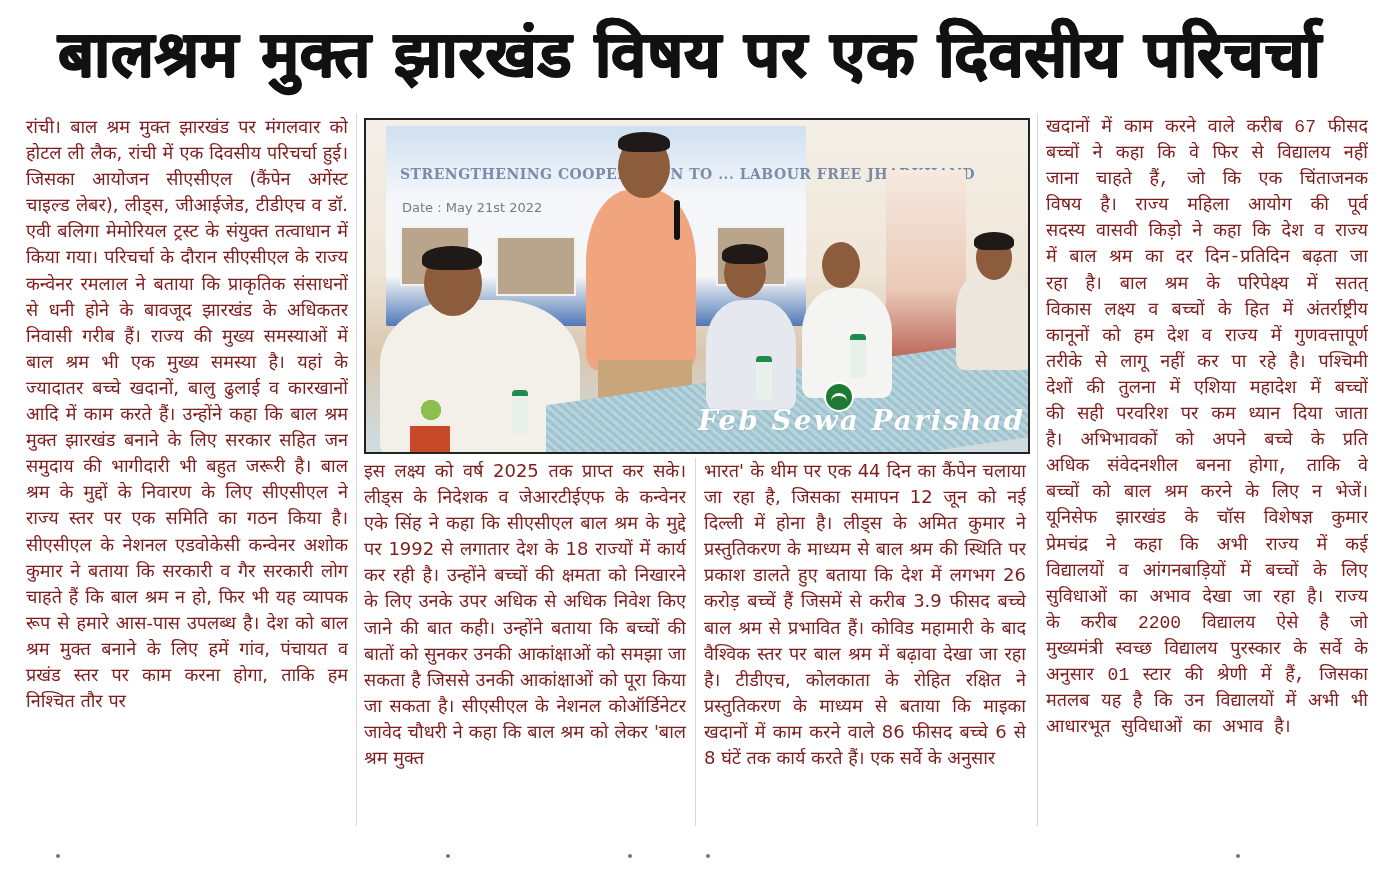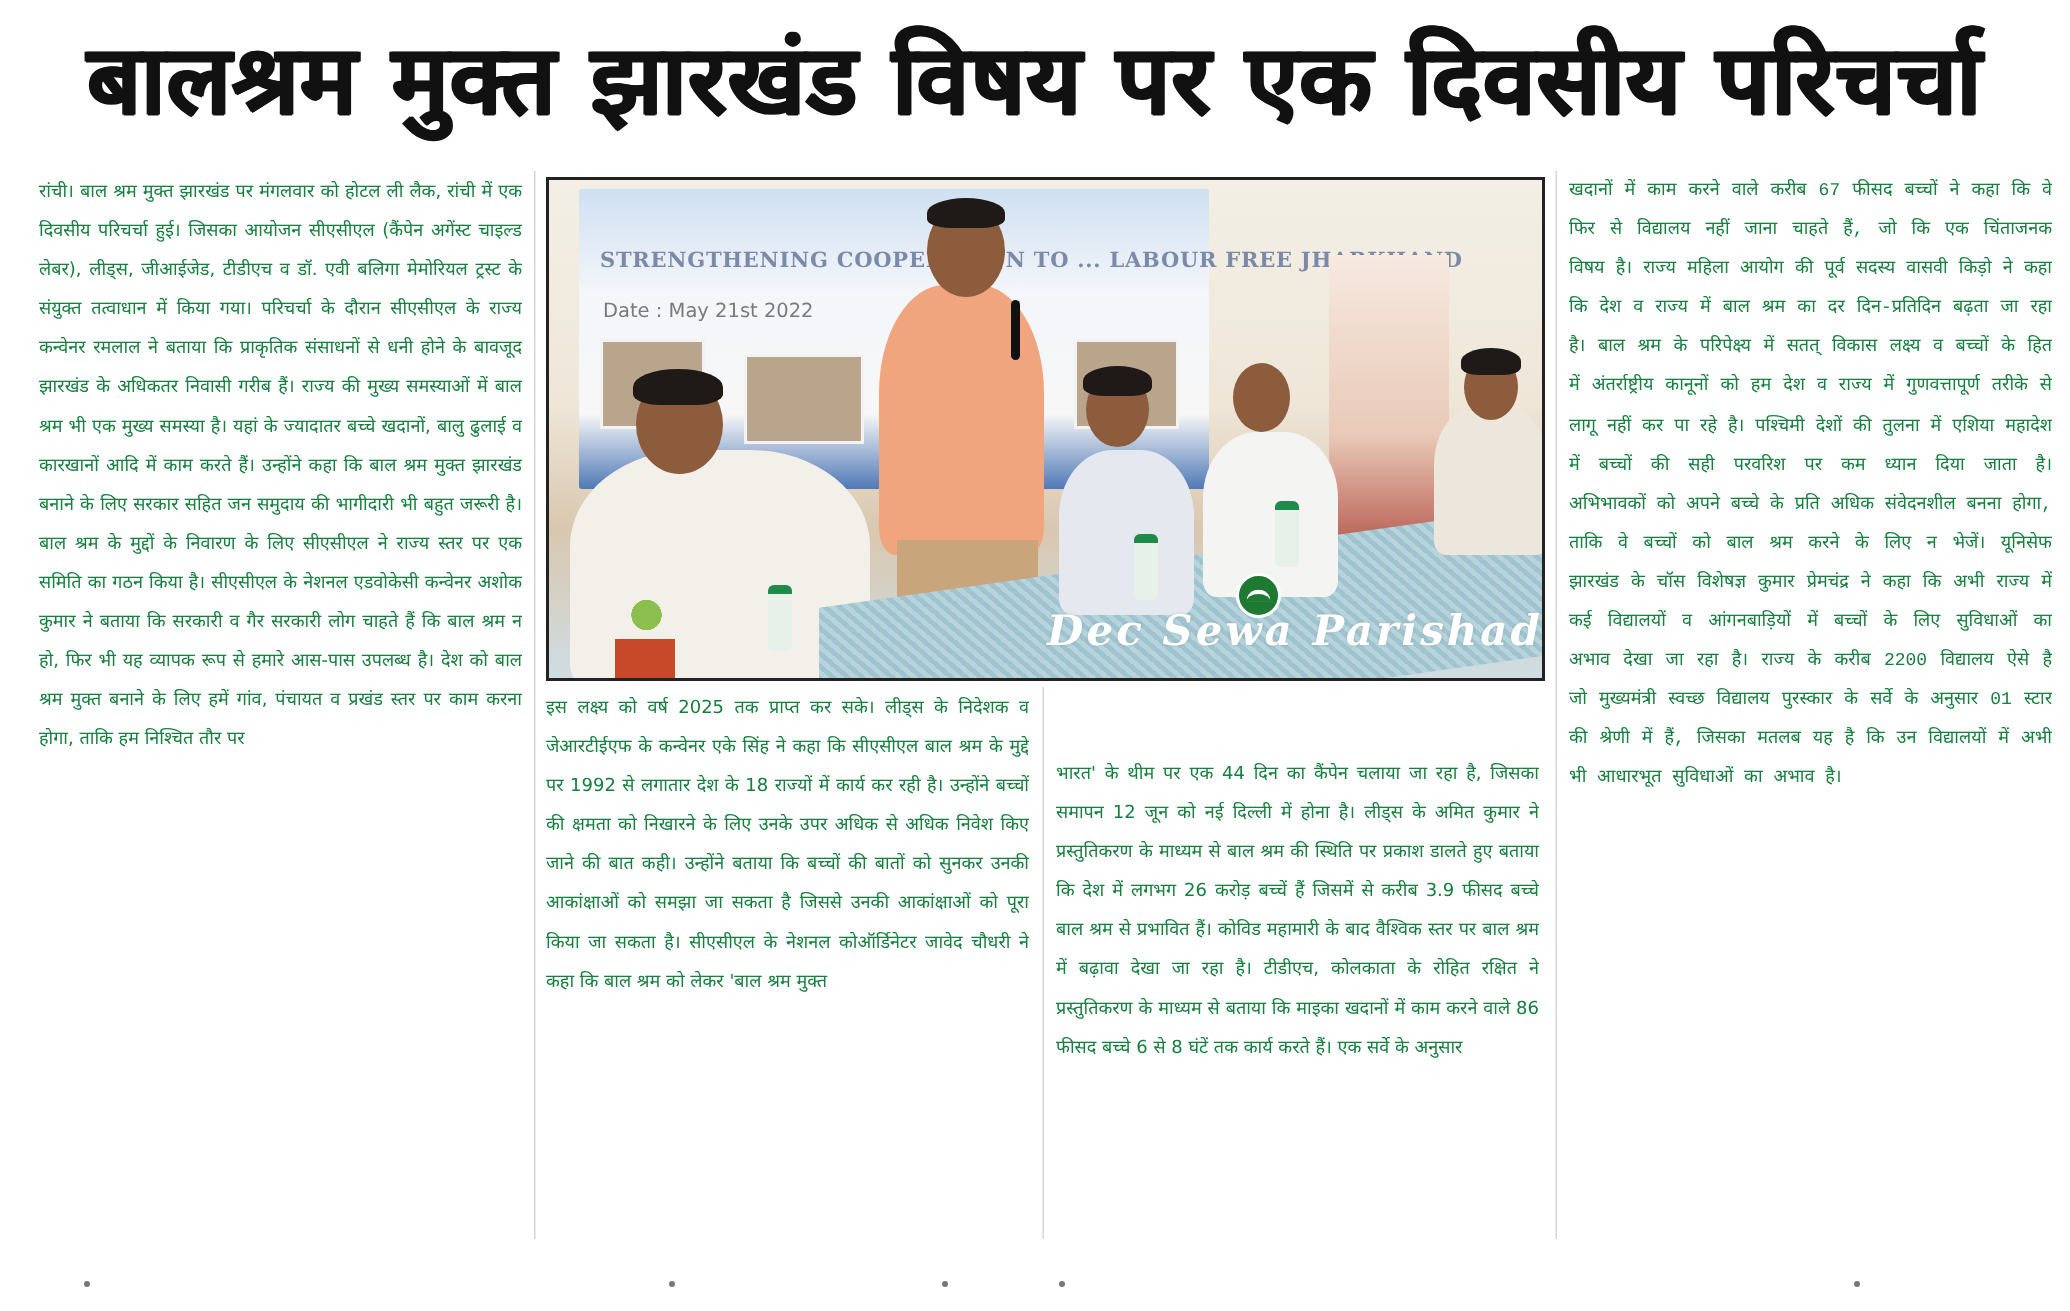--- a/index.html
+++ b/index.html
@@ -14,33 +14,33 @@
       font-size: 64px;
       line-height: 96px;
       color: #111;
       letter-spacing: 1px;
       transform: scaleX(0.98);
       text-shadow: 1px 0 0 #111, -1px 0 0 #111, 0 1px 0 #111;
     }
 
     .col {
       position: absolute;
-      font-size: 12px;
+      font-size: 18px;
       line-height: 26.1px;
-      color: #15803d;
+      color: #7f1d1d;
       text-align: justify;
       text-align-last: justify;
       overflow: hidden;
     }
     .col p { text-align: justify; }
     .col .last { text-align-last: left; }
 
     #col1 { left: 26px; top: 114px; width: 322px; height: 710px; }
     #col2 { left: 364px; top: 458px; width: 322px; height: 366px; }
-    #col3 { left: 704px; top: 458px; width: 322px; height: 366px; margin-top: 44px; }
+    #col3 { left: 704px; top: 458px; width: 322px; height: 366px; }
     #col4 { left: 1046px; top: 114px; width: 322px; height: 710px; font-family: Liberation Mono, monospace; }
 
     .rule {
       position: absolute; width: 1px; background: #d6d6d6;
     }
 
     .photo {
       position: absolute; left: 364px; top: 118px; width: 666px; height: 336px;
       border: 2px solid #222;
       overflow: hidden;
@@ -139,21 +139,21 @@
 
   <div class="bottle" style="left:146px; top:270px;"></div>
   <div class="bottle" style="left:390px; top:236px;"></div>
   <div class="bottle" style="left:484px; top:214px;"></div>
   <div class="plant"></div>
   <div class="plant-pot"></div>
 
   <div class="wm-logo">
       <span></span>
     </div>
-  <div class="watermark">Dec Sewa Parishad</div>
+  <div class="watermark">Feb Sewa Parishad</div>
 </div>
 
 <div class="col" id="col2">
   <p class="last">इस लक्ष्य को वर्ष 2025 तक प्राप्त कर सके। लीड्स के निदेशक व जेआरटीईएफ के कन्वेनर एके सिंह ने कहा कि सीएसीएल बाल श्रम के मुद्दे पर 1992 से लगातार देश के 18 राज्यों में कार्य कर रही है। उन्होंने बच्चों की क्षमता को निखारने के लिए उनके उपर अधिक से अधिक निवेश किए जाने की बात कही। उन्होंने बताया कि बच्चों की बातों को सुनकर उनकी आकांक्षाओं को समझा जा सकता है जिससे उनकी आकांक्षाओं को पूरा किया जा सकता है। सीएसीएल के नेशनल कोऑर्डिनेटर जावेद चौधरी ने कहा कि बाल श्रम को लेकर 'बाल श्रम मुक्त</p>
 </div>
 
 <div class="rule" style="left:695px; top:458px; height:368px;"></div>
 
 <div class="col" id="col3">
   <p class="last">भारत' के थीम पर एक 44 दिन का कैंपेन चलाया जा रहा है, जिसका समापन 12 जून को नई दिल्ली में होना है। लीड्स के अमित कुमार ने प्रस्तुतिकरण के माध्यम से बाल श्रम की स्थिति पर प्रकाश डालते हुए बताया कि देश में लगभग 26 करोड़ बच्चें हैं जिसमें से करीब 3.9 फीसद बच्चे बाल श्रम से प्रभावित हैं। कोविड महामारी के बाद वैश्विक स्तर पर बाल श्रम में बढ़ावा देखा जा रहा है। टीडीएच, कोलकाता के रोहित रक्षित ने प्रस्तुतिकरण के माध्यम से बताया कि माइका खदानों में काम करने वाले 86 फीसद बच्चे 6 से 8 घंटें तक कार्य करते हैं। एक सर्वे के अनुसार</p>

